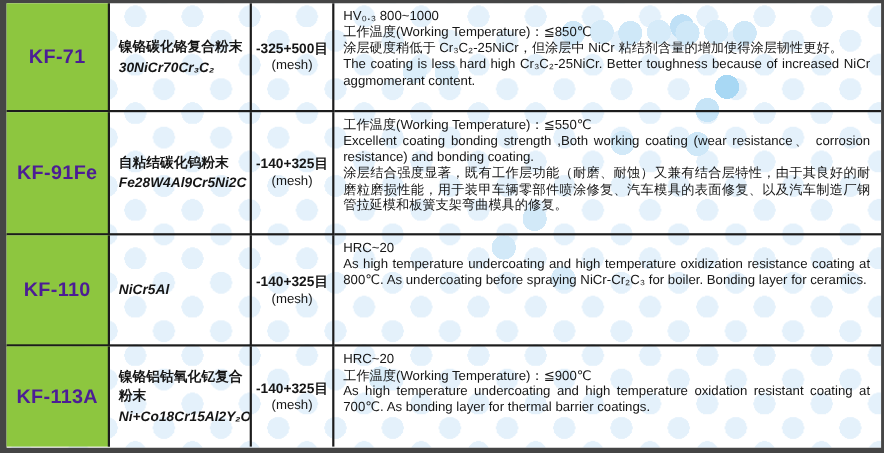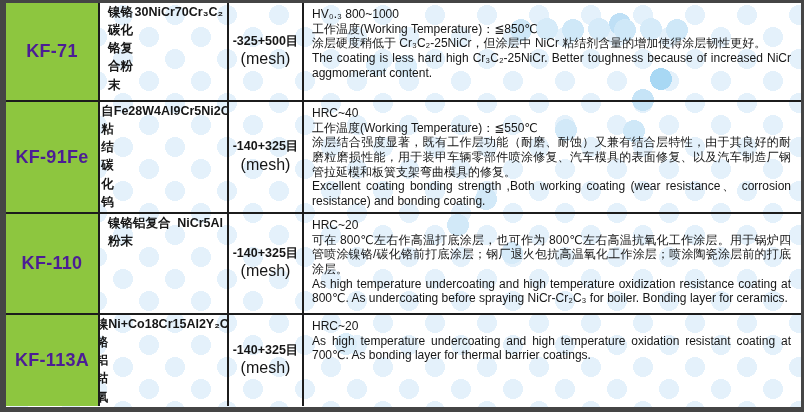--- a/index.html
+++ b/index.html
@@ -51,31 +51,31 @@
   }
   .row:last-child .c{border-bottom:none;}
   .c.desc{border-right:none;}
 
   .c.code{
     background:#8dc63f;
     display:flex;align-items:center;justify-content:center;
     font-weight:bold;font-size:18px;letter-spacing:.3px;color:#4c1d95;
   }
   .c.name{
-    display:flex;flex-direction:row;justify-content:center;
+    display:flex;flex-direction:column;justify-content:center;
     padding:0 4px 0 8px;
     font-weight:bold;font-size:12.5px;line-height:1.45;
   }
-  .name .formula{white-space:nowrap;}
+  .name .formula{white-space:nowrap;font-style:italic;}
   .c.mesh{
     display:flex;flex-direction:column;align-items:center;justify-content:center;
     text-align:center;line-height:1.3;
   }
   .mesh .mv{font-weight:bold;font-size:12.5px;white-space:nowrap;}
-  .mesh .mu{font-size:16px;}
+  .mesh .mu{font-size:12px;}
   .c.desc{
     padding:4px 10px 2px 8px;
     font-size:12px;line-height:1.22;
   }
   .desc .just{text-align:justify;}
 </style>
 </head>
 <body>
 
 <div class="stage">
@@ -107,58 +107,56 @@
       </div>
       <div class="c name">
         <div>自粘结碳化钨粉末</div>
         <div class="formula">Fe28W4Al9Cr5Ni2C</div>
       </div>
       <div class="c mesh">
         <div class="mv">-140+325目</div>
         <div class="mu">(mesh)</div>
       </div>
       <div class="c desc">
-        <div>HRC~40</div>
         <div>工作温度(Working Temperature)：≦550℃</div>
+        <div class="just">Excellent coating bonding strength ,Both working coating (wear resistance、 corrosion resistance) and bonding coating.</div>
         <div class="just">涂层结合强度显著，既有工作层功能（耐磨、耐蚀）又兼有结合层特性，由于其良好的耐磨粒磨损性能，用于装甲车辆零部件喷涂修复、汽车模具的表面修复、以及汽车制造厂钢管拉延模和板簧支架弯曲模具的修复。</div>
-        <div class="just">Excellent coating bonding strength ,Both working coating (wear resistance、 corrosion resistance) and bonding coating.</div>
       </div>
     </div>
 
     <div class="row">
       <div class="c code">
         <span>KF-110</span>
       </div>
       <div class="c name">
-        <div>镍铬铝复合粉末</div>
         <div class="formula">NiCr5Al</div>
       </div>
       <div class="c mesh">
         <div class="mv">-140+325目</div>
         <div class="mu">(mesh)</div>
       </div>
       <div class="c desc">
         <div>HRC~20</div>
-        <div class="just">可在 800℃左右作高温打底涂层，也可作为 800℃左右高温抗氧化工作涂层。用于锅炉四管喷涂镍铬/碳化铬前打底涂层；钢厂退火包抗高温氧化工作涂层；喷涂陶瓷涂层前的打底涂层。</div>
         <div class="just">As high temperature undercoating and high temperature oxidization resistance coating at 800℃. As undercoating before spraying NiCr-Cr₂C₃ for boiler. Bonding layer for ceramics.</div>
       </div>
     </div>
 
     <div class="row">
       <div class="c code">
         <span>KF-113A</span>
       </div>
       <div class="c name">
         <div>镍铬铝钴氧化钇复合粉末</div>
         <div class="formula">Ni+Co18Cr15Al2Y₂O₃</div>
       </div>
       <div class="c mesh">
         <div class="mv">-140+325目</div>
         <div class="mu">(mesh)</div>
       </div>
       <div class="c desc">
         <div>HRC~20</div>
+        <div>工作温度(Working Temperature)：≦900℃</div>
         <div class="just">As high temperature undercoating and high temperature oxidation resistant coating at 700℃. As bonding layer for thermal barrier coatings.</div>
       </div>
     </div>
 
   </div>
 </div>
 
 </body></html>

